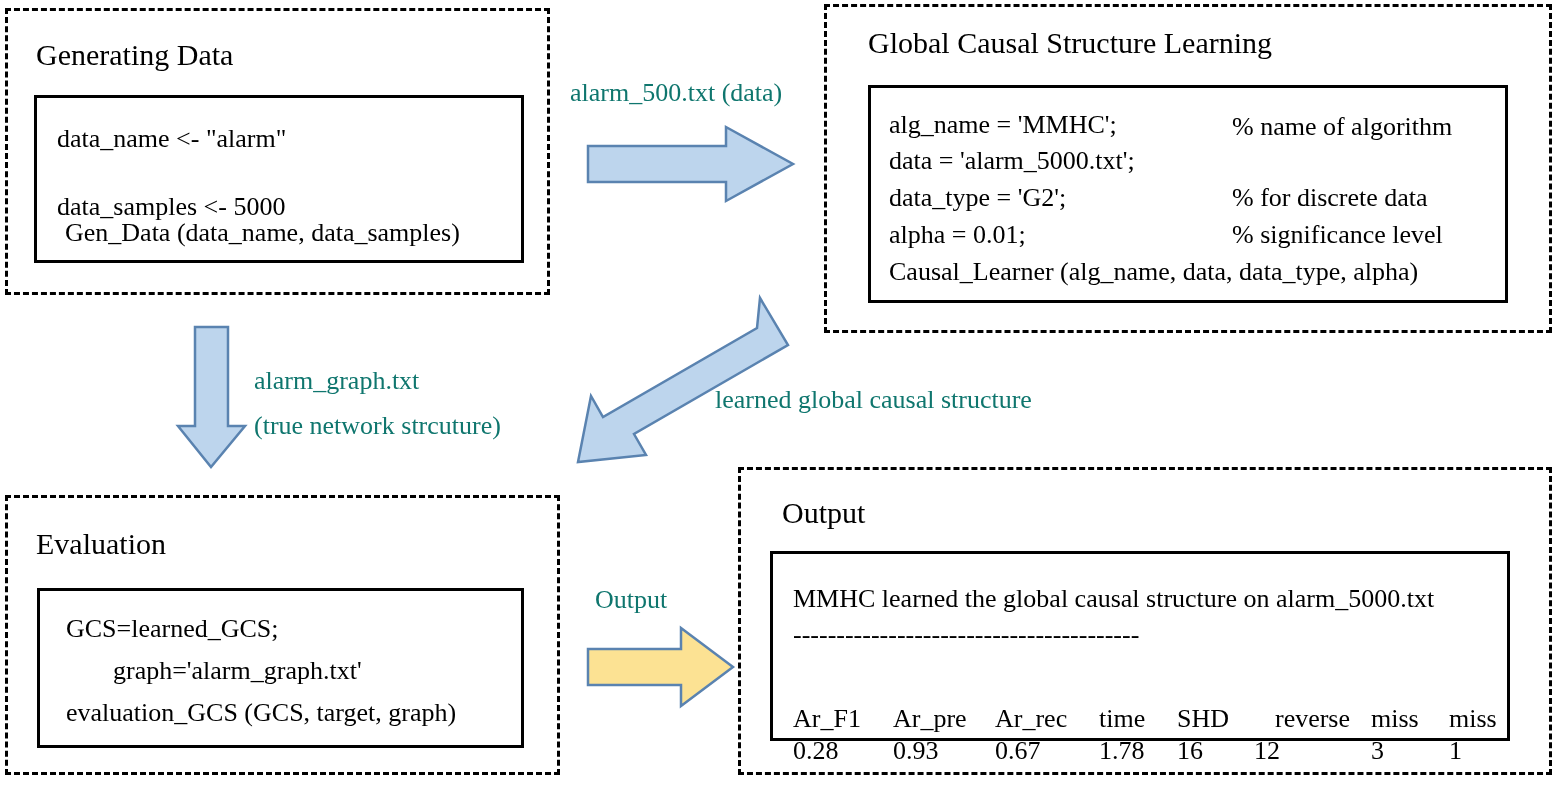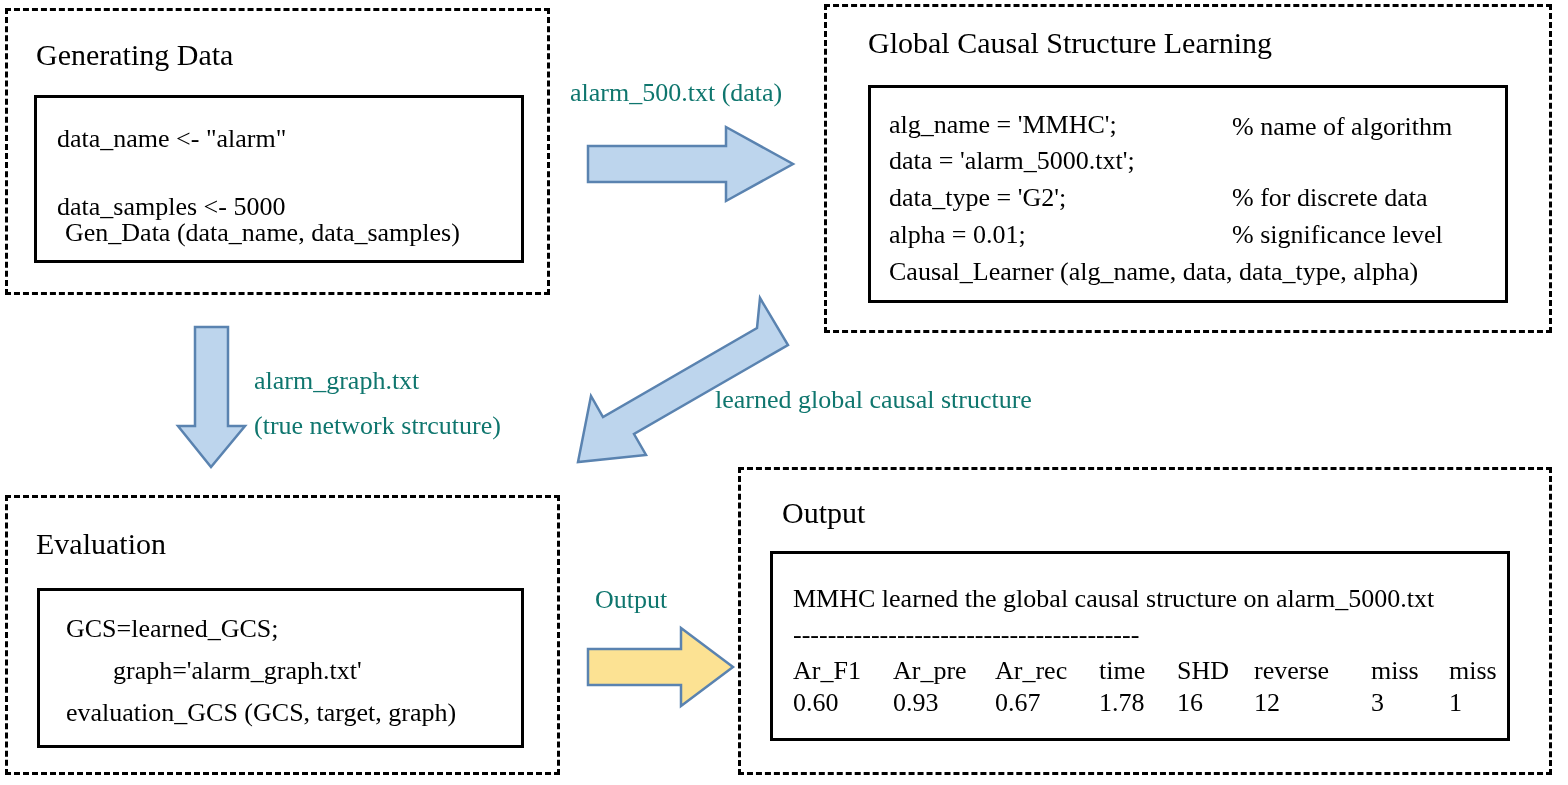--- a/index.html
+++ b/index.html
@@ -80,20 +80,21 @@
     position: absolute;
     font-size: 26px;
     letter-spacing: 0px;
     white-space: nowrap;
     color: #000;
     font-family: "Liberation Serif", "DejaVu Serif", serif;
   }
   .report-table {
     position: absolute;
     border-collapse: collapse;
+    margin-top: 48px;
   }
   .report-table td {
     font-size: 26px;
     padding: 0 0 0 0;
     text-align: left;
     vertical-align: top;
     white-space: nowrap;
     line-height: 1.22;
     font-family: "Liberation Serif", "DejaVu Serif", serif;
     color: #000;
@@ -144,26 +145,26 @@
 <div class="report-sep" style="left:793px; top:620px;">----------------------------------------</div>
 
 <table class="report-table" style="left:793px; top:655px;">
   <tbody>
       <tr>
     <td style="width:100px;">Ar_F1</td>
     <td style="width:102px;">Ar_pre</td>
     <td style="width:104px;">Ar_rec</td>
     <td style="width:78px;">time</td>
     <td style="width:77px;">SHD</td>
-    <td style="width:117px;">reverse</td>
+    <td style="width:117px;text-align:center;">reverse</td>
     <td style="width:78px;">miss</td>
     <td>miss</td>
   </tr>
   <tr>
-    <td>0.60</td>
+    <td>0.28</td>
     <td>0.93</td>
     <td>0.67</td>
     <td>1.78</td>
     <td>16</td>
     <td>12</td>
     <td>3</td>
     <td>1</td>
   </tr>
 </tbody>
   </table>

